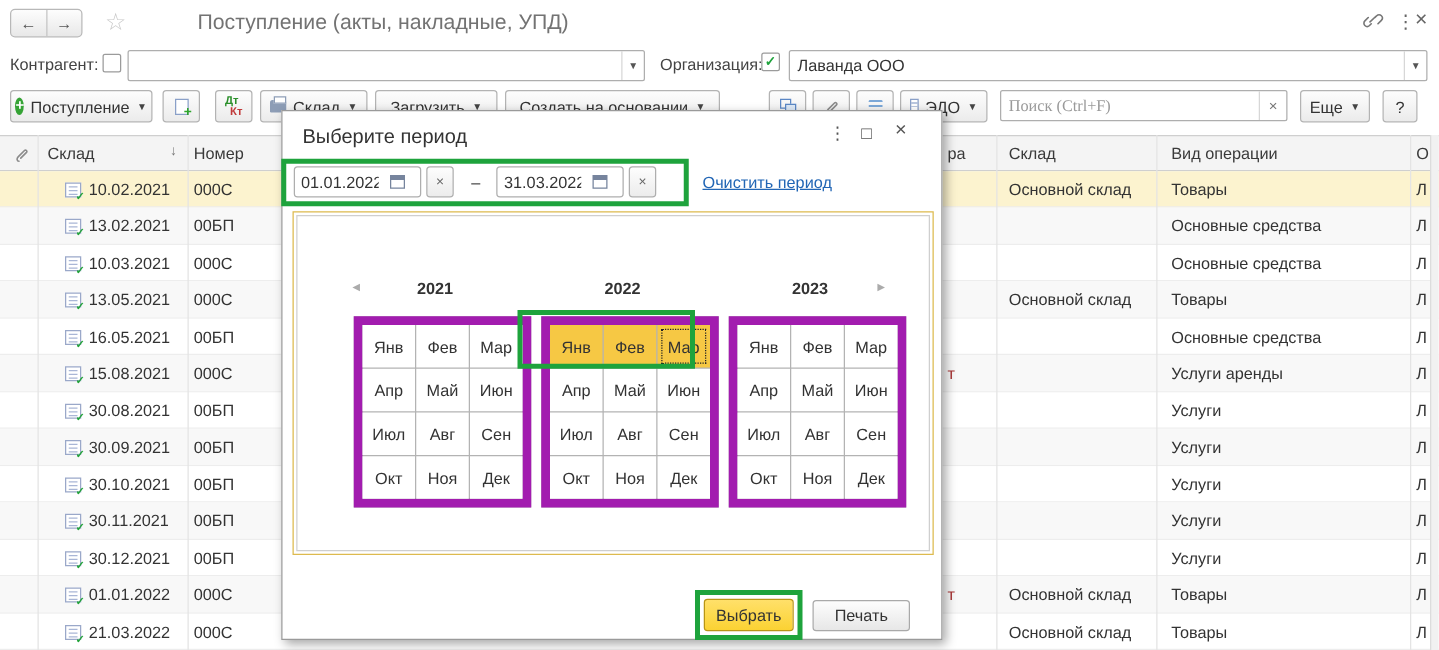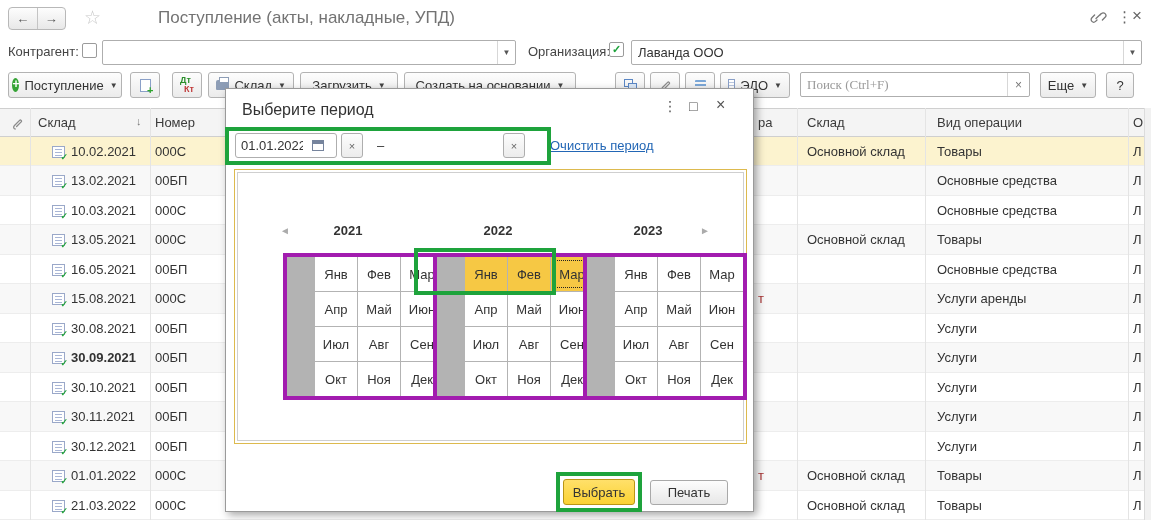--- a/index.html
+++ b/index.html
@@ -66,21 +66,21 @@
   .datebox input{width:72px;border:none;outline:none;font-size:13px;font-family:"Liberation Sans",sans-serif;color:#333;padding:0 5px;background:transparent;}
   .cal-btn{width:20px;height:100%;display:flex;align-items:center;justify-content:center;cursor:pointer;}
   .cal-ic{width:12px;height:11px;border:1px solid #76849d;border-top:4px solid #76849d;background:#fff;}
   .xbtn{position:absolute;width:22px;height:25px;border:1px solid #aeaeae;border-radius:3px;background:linear-gradient(#fdfdfd,#ececec);display:flex;align-items:center;justify-content:center;font-size:11px;color:#666;cursor:pointer;}
   .dash{position:absolute;font-size:13px;color:#333;}
   .link{position:absolute;font-size:13px;color:var(--link);text-decoration:underline;cursor:pointer;white-space:nowrap;}
   .calpanel{position:absolute;left:8px;top:80px;width:513px;height:275px;border:1px solid #ddba4e;padding:2px;}
   .calpanel-inner{width:100%;height:100%;border:1px solid #cfcfcf;position:relative;background:#fff;}
   .yearlbl{position:absolute;top:50px;width:60px;text-align:center;font-size:13px;font-weight:bold;color:#333;}
   .yeararrow{position:absolute;top:52px;font-size:10px;color:#ababab;cursor:pointer;}
-  .mgrid{position:absolute;top:80px;display:grid;grid-template-columns:repeat(3,42px);grid-auto-rows:34px;gap:1px;background:#b3b3b3;border:4px solid #a21caf;padding-left:28px;}
+  .mgrid{position:absolute;top:80px;display:grid;grid-template-columns:repeat(3,42px);grid-auto-rows:34px;gap:1px;background:#b3b3b3;border:7px solid #a21caf;}
   .mcell{background:#fff;display:flex;align-items:center;justify-content:center;font-size:13px;color:#333;cursor:pointer;}
   .mcell.sel{background:var(--select-yellow);}
   .mcell.focus{outline:1px dotted #222;outline-offset:-4px;}
   .dlg-check{position:absolute;left:10px;top:366px;display:flex;gap:8px;align-items:center;font-size:13px;color:#333;}
   .ybtn{position:absolute;left:337px;top:390px;width:72px;height:26px;background:linear-gradient(#ffe06a,var(--btn-yellow));border:1px solid #b99515;border-radius:3px;font-size:13px;color:#333;display:flex;align-items:center;justify-content:center;cursor:pointer;}
   .gbtn{position:absolute;left:424px;top:391px;width:78px;height:25px;background:linear-gradient(#fdfdfd,#e7e7e7);border:1px solid #a9a9a9;border-radius:3px;font-size:13px;color:#333;display:flex;align-items:center;justify-content:center;cursor:pointer;}
   .annot{position:absolute;border:4px solid var(--green);pointer-events:none;z-index:30;}
 </style>
 </head>
 <body>
@@ -225,21 +225,21 @@
       <span class="cell" style="left: 937px;">Услуги аренды</span>
       <span class="cell" style="left: 1133px;">Л</span>
     </div>
     <div class="trow" style="top: 313.76px; height: 29.46px;">
       <span class="cell" style="left: 52px;"><span class="doc-icon"></span>30.08.2021</span>
       <span class="cell" style="left: 155px;">00БП</span>
       <span class="cell" style="left: 937px;">Услуги</span>
       <span class="cell" style="left: 1133px;">Л</span>
     </div>
     <div class="trow alt" style="top: 343.22px; height: 29.46px;">
-      <span class="cell" style="left: 52px; font-weight: bold;"><span class="doc-icon"></span>30.09.2021</span>
+      <span class="cell" style="left: 52px;"><span class="doc-icon"></span>30.09.2021</span>
       <span class="cell" style="left: 155px;">00БП</span>
       <span class="cell" style="left: 937px;">Услуги</span>
       <span class="cell" style="left: 1133px;">Л</span>
     </div>
     <div class="trow" style="top: 372.68px; height: 29.46px;">
       <span class="cell" style="left: 52px;"><span class="doc-icon"></span>30.10.2021</span>
       <span class="cell" style="left: 155px;">00БП</span>
       <span class="cell" style="left: 937px;">Услуги</span>
       <span class="cell" style="left: 1133px;">Л</span>
     </div>
@@ -285,22 +285,28 @@
   <div class="dlg-ico" style="left:490px;font-size:16px;top:7px">×</div>
 
   <div class="datebox" style="left:9px;top:44px;width:102px">
     <input value="01.01.2022" style="">
     <div class="cal-btn">
         <span class="cal-ic"></span>
       </div>
   </div>
   <div class="xbtn" style="left:115px;top:44px">×</div>
   <div class="dash" style="left:151px;top:49px">–</div>
+  <div class="datebox" style="left:171px;top:44px;width:102px">
+    <input value="31.03.2022" style="">
+    <div class="cal-btn">
+        <span class="cal-ic"></span>
+      </div>
+  </div>
   <div class="xbtn" style="left:277px;top:44px">×</div>
-  <div class="link" style="left:324px;top:49px">Очистить период</div>
+  <div class="link" style="left:336px;top:49px">Очистить период</div>
 
   <div class="calpanel">
     <div class="calpanel-inner">
       <div class="yeararrow" style="left:42px">◄</div>
       <div class="yeararrow" style="left:462px">►</div>
     <div class="yearlbl" style="left: 80px;">2021</div>
         <div class="mgrid" style="left: 45px;">
           <div class="mcell">Янв</div>
           <div class="mcell">Фев</div>
           <div class="mcell">Мар</div>

